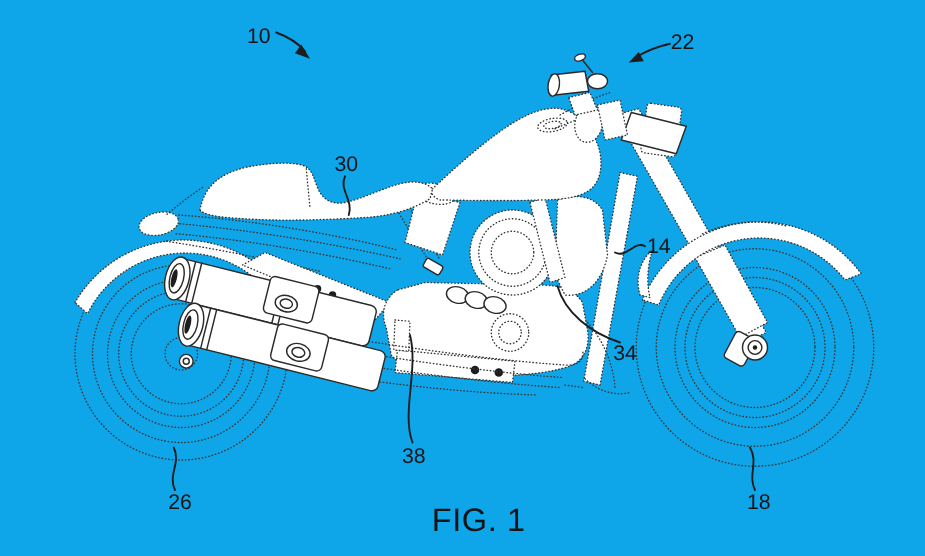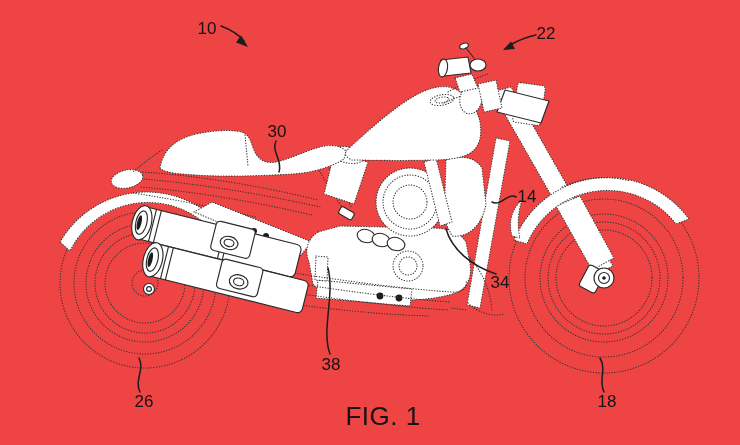--- a/index.html
+++ b/index.html
@@ -1,16 +1,16 @@
 <!DOCTYPE html>
 <html><head>
 <meta charset="utf-8">
 <style>
   html,body{margin:0;padding:0;background:#ffffff;}
-  .stage{position:relative;width:740px;height:445px;background:#ef4444;overflow:hidden;
+  .stage{position:relative;width:740px;height:445px;background:#0ea5e9;overflow:hidden;
          font-family:"Liberation Sans",sans-serif;}
   svg{display:block;}
   
   .d{fill:none;stroke:#343434;stroke-width:1.1;stroke-dasharray:.4 2.3;
      stroke-linecap:round;stroke-linejoin:round;}
   
   .s{fill:none;stroke:#2a2a2a;stroke-width:1.15;stroke-linecap:round;stroke-linejoin:round;}
   .wf{fill:#ffffff;}
   .ink{fill:#1d1d1d;stroke:none;}
   .leader{fill:none;stroke:#1c1c1c;stroke-width:1.5;stroke-linecap:round;}

